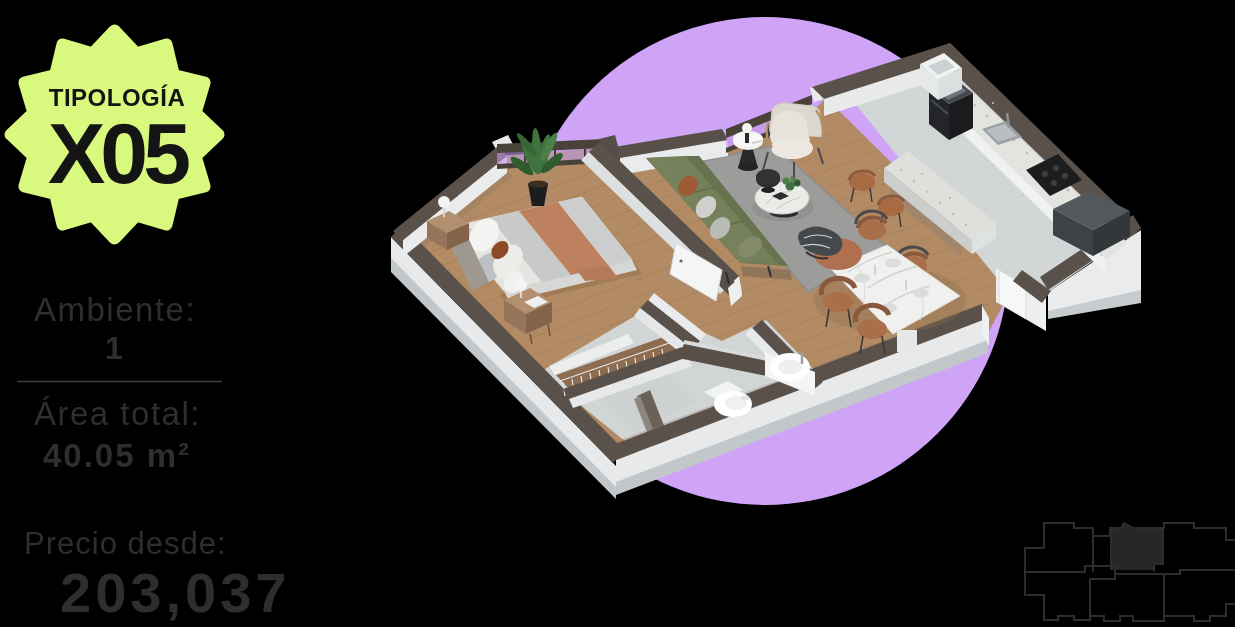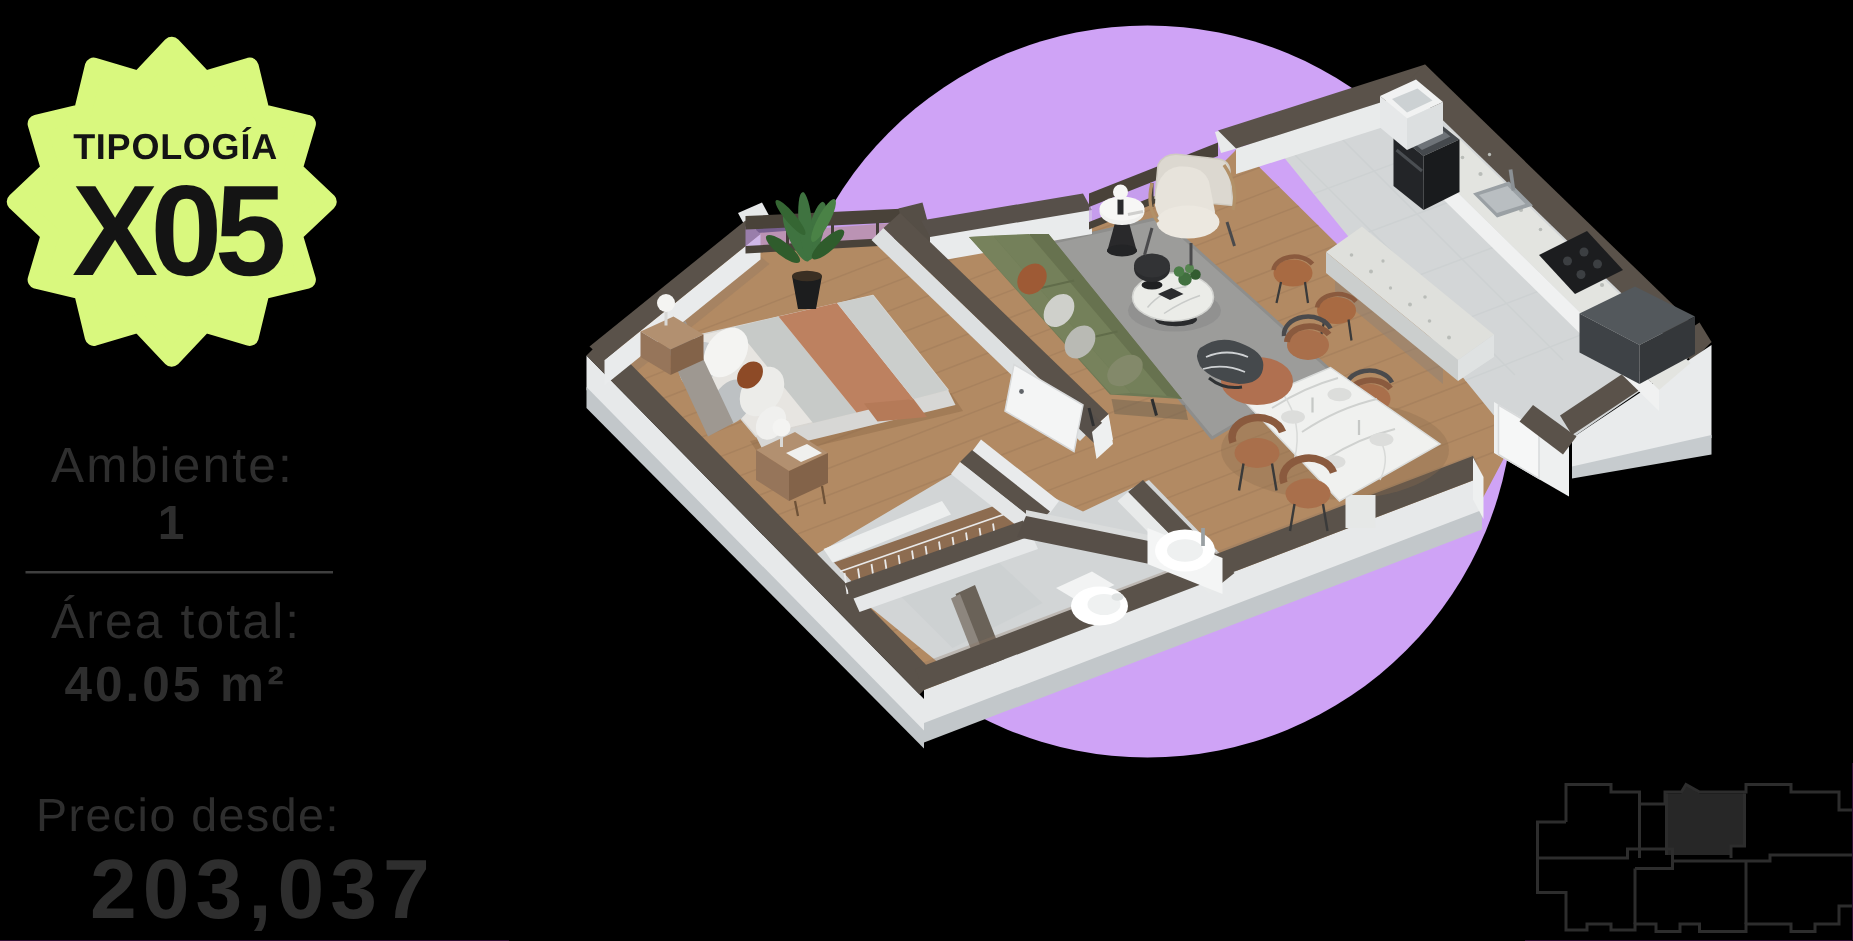--- a/index.html
+++ b/index.html
@@ -1,17 +1,17 @@
 <!DOCTYPE html>
 <html><head>
 <meta charset="utf-8">
 <style>
   html,body{margin:0;padding:0;background:#000;width:1235px;height:627px;overflow:hidden;}
   body{font-family:"Liberation Sans", sans-serif;}
-  #stage{position:relative;width:1235px;height:627px;background:#d946ef;}
+  #stage{position:relative;width:1235px;height:627px;background:#7dd3fc;}
   svg{position:absolute;top:0;left:0;}
 </style>
 </head>
 <body>
 <div id="stage">
 <svg width="1235" height="627" viewBox="0 0 1235 627">
 
   <rect x="0" y="0" width="1235" height="627" fill="#000000"></rect>
 
   <circle cx="765" cy="261" r="244" fill="#cfa3f6"></circle>

